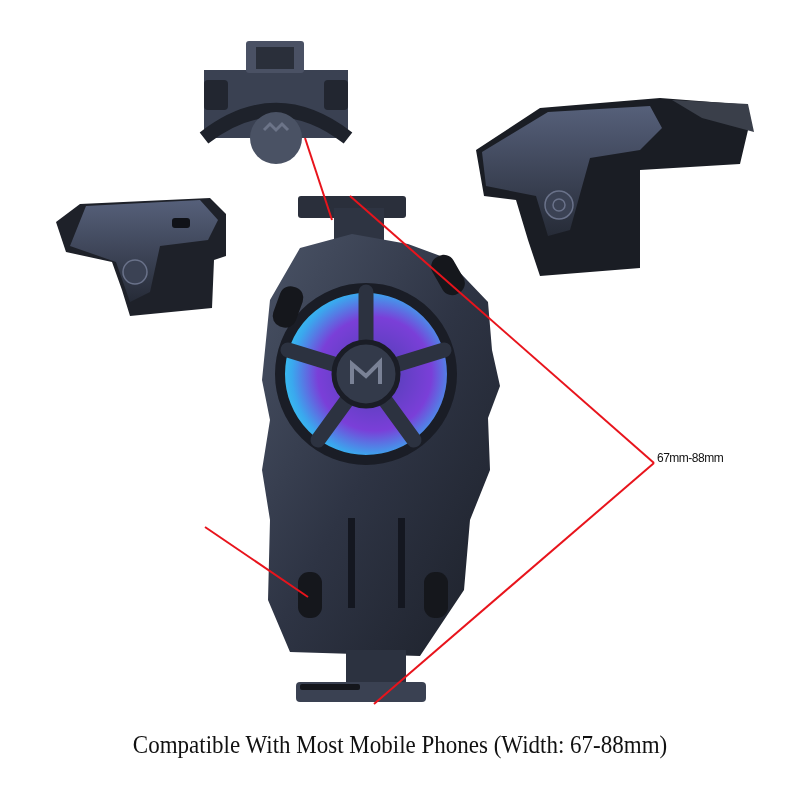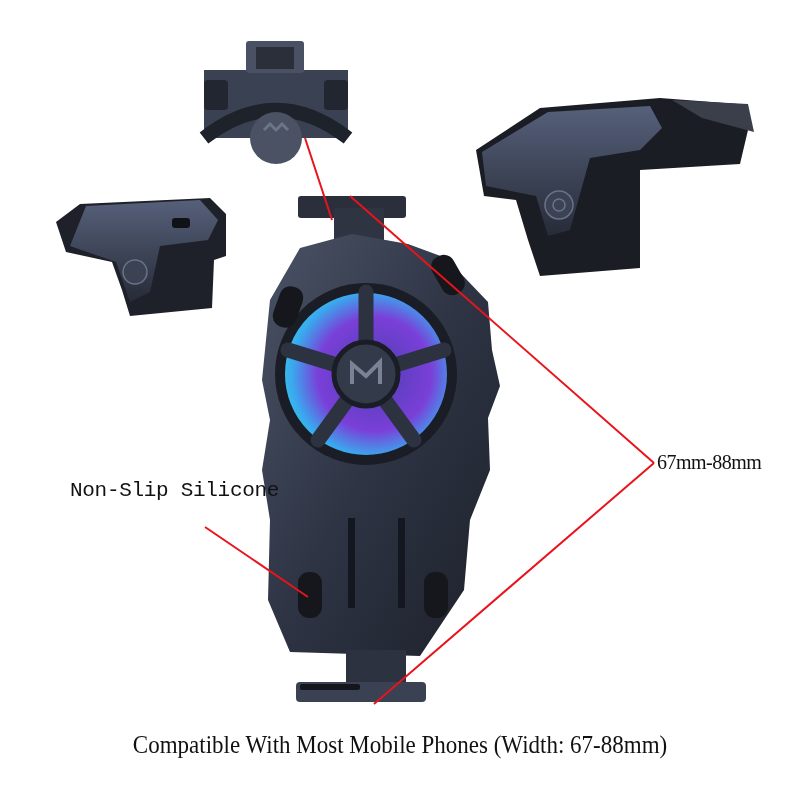--- a/index.html
+++ b/index.html
@@ -1,21 +1,21 @@
 <!DOCTYPE html>
 <html><head>
 <meta charset="utf-8">
 <style>
   html,body{margin:0;padding:0;background:#ffffff;}
   body{width:800px;height:800px;position:relative;overflow:hidden;font-family:"Liberation Serif","DejaVu Serif",serif;}
   .stage{position:absolute;left:0;top:0;width:800px;height:800px;}
   svg{position:absolute;left:0;top:0;}
   .label{position:absolute;color:#111;font-family:"Liberation Mono","DejaVu Sans Mono",monospace;}
   .pad-label{left:70px;top:478px;font-size:21px;line-height:26px;letter-spacing:-0.3px;}
-  .width-label{left:657px;top:451px;font-size:20px;font-family:Liberation Serif, serif;letter-spacing:-0.5px;}
+  .width-label{left:657px;top:451px;font-size:12px;font-family:Liberation Sans, sans-serif;letter-spacing:-0.5px;}
   .caption{left:0;width:800px;top:731px;text-align:center;font-size:25px;font-family:"Liberation Serif","DejaVu Serif",serif;letter-spacing:0px;transform:scaleX(0.92);transform-origin:center;}
 </style>
 </head>
 <body>
 
 <div class="stage">
 
   <svg width="800" height="800" viewBox="0 0 800 800">
     <defs>
       <linearGradient id="bodyGrad" x1="0" y1="0" x2="1" y2="1">
@@ -92,19 +92,18 @@
 
     <g stroke="#e8141c" stroke-width="2" fill="none">
       <line x1="305" y1="138" x2="332" y2="220"></line>
       <line x1="205" y1="527" x2="308" y2="597"></line>
       <line x1="350" y1="196" x2="654" y2="463"></line>
       <line x1="374" y1="704" x2="654" y2="463"></line>
     </g>
   </svg>
 
   <div class="label pad-label">
-    <div>Non-Slip Silicone</div>
   </div>
 
   <div class="label width-label">67mm-88mm</div>
 
   <div class="label caption">Compatible With Most Mobile Phones (Width: 67-88mm)</div>
 </div>
 
 </body></html>

